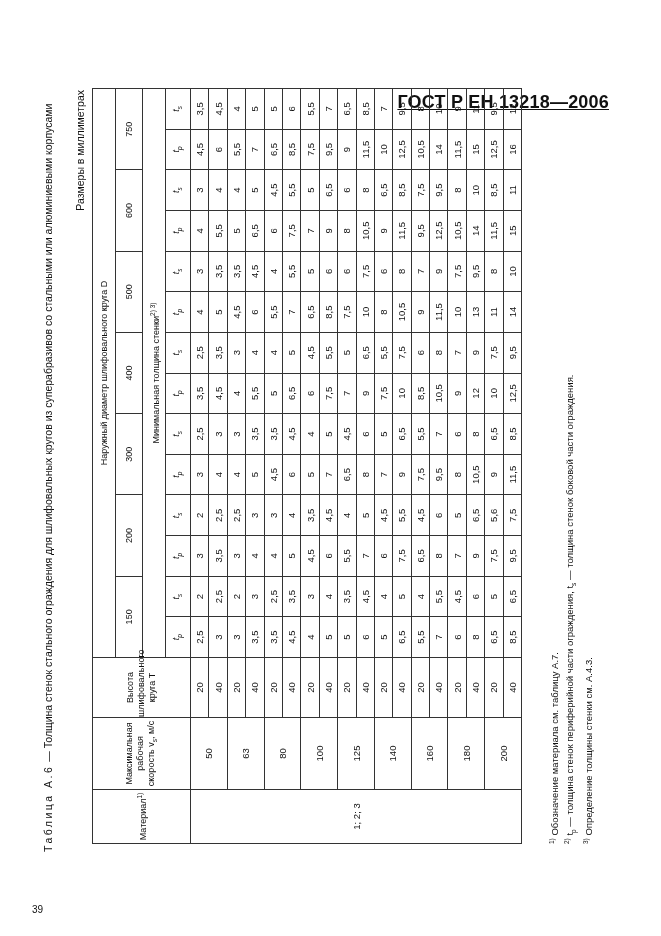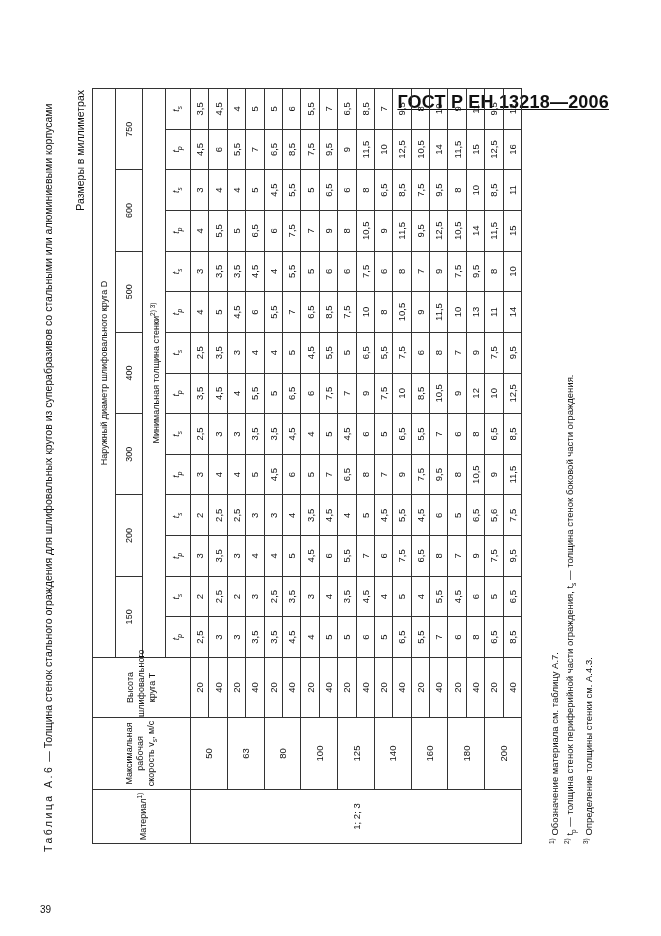--- a/index.html
+++ b/index.html
@@ -1,18 +1,18 @@
 <!DOCTYPE html>
 <html><head>
 <meta charset="utf-8">
 <style>
   html, body { margin:0; padding:0; background:#fff; }
   body { width:661px; height:936px; position:relative; overflow:hidden; font-family:"Liberation Sans", sans-serif; color:#111; }
   .doc-code { position:absolute; right:52px; top:92px; font-size:18px; font-weight:bold; letter-spacing:0.2px;text-decoration:underline; }
-  .page-num { position:absolute; left:40px; top:904px; font-size:10px; }
+  .page-num { position:absolute; left:32px; top:904px; font-size:10px; }
   
   .rot { position:absolute; left:38px; top:852px; width:770px; height:560px; transform-origin:0 0; transform:rotate(-90deg); }
   .caption { position:absolute; left:0; top:2px; width:770px; font-size:10.5px; line-height:17px; }
   .caption .title-label { letter-spacing:2.5px; }
   .units { position:absolute; right:8px; top:36px; font-size:10.5px; }
   table { position:absolute; left:8px; top:54px; width:756px; border-collapse:collapse; font-size:9.5px; table-layout:fixed; }
   td, th { border:1px solid #333; text-align:center; vertical-align:middle; padding:0; font-weight:normal; }
   th { font-size:9px; line-height:11px; }
   tbody td { height:17.4px; }
   .mat { vertical-align:middle; }

